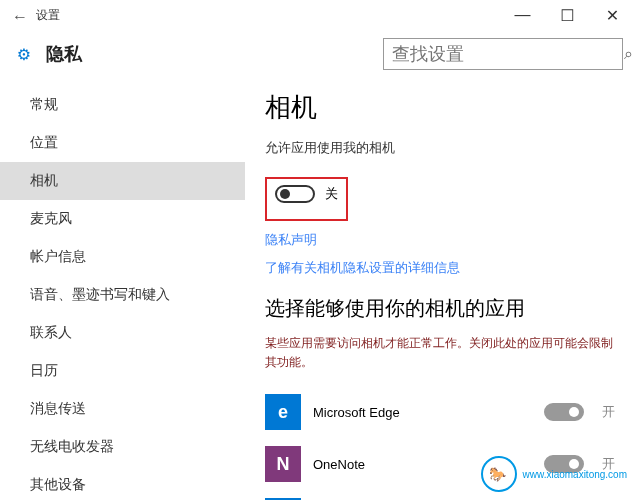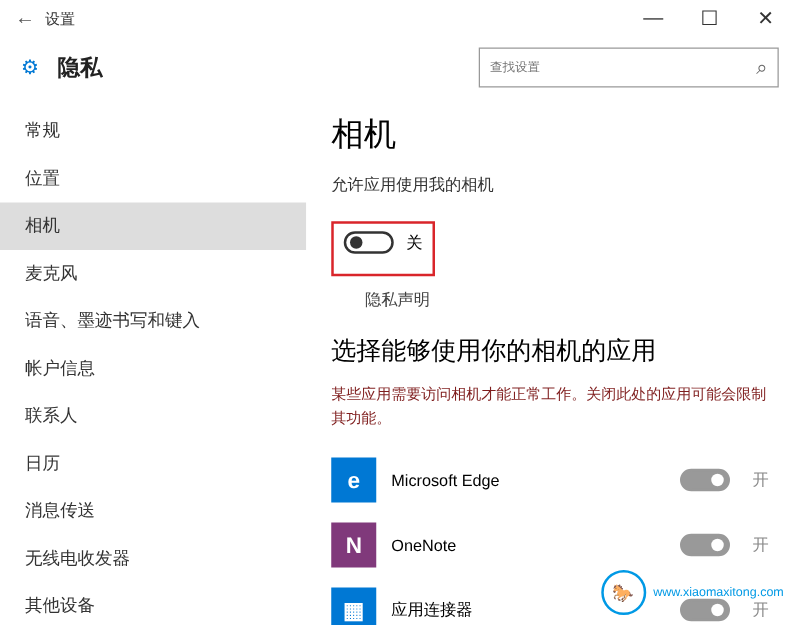--- a/index.html
+++ b/index.html
@@ -8,40 +8,40 @@
 .titlebar { height: 30px; display: flex; align-items: center; padding-left: 12px; }
 .titlebar .back { width: 24px; color: #555; }
 .titlebar .title { font-size: 12px; color: #333; }
 .titlebar .ctrls { margin-left: auto; display: flex; }
 .titlebar .ctrls div { width: 45px; height: 30px; display: flex; align-items: center; justify-content: center; color: #333; }
 
 .header { height: 48px; display: flex; align-items: center; padding: 0 12px; }
 .header .gear { width: 24px; height: 24px; display: flex; align-items: center; justify-content: center; color: #0078d4; margin-right: 10px; }
 .header .ht { font-size: 18px; font-weight: 600; color: #222; }
 .header .search { margin-left: auto; width: 240px; height: 32px; border: 1px solid #999; display: flex; align-items: center; padding: 0 8px; }
-.header .search input { flex: 1; border: none; outline: none; font-size: 10px; background: transparent; }
+.header .search input { flex: 1; border: none; outline: none; font-size: 18px; background: transparent; }
 .header .search .sicon { color: #666; }
 
 .body { display: flex; height: calc(500px - 78px); }
 .sidebar { width: 245px; overflow: hidden; padding-top: 8px; }
-.sidebar .item { height: 38px; display: flex; align-items: center; padding-left: 20px; font-size: 14px; color: #333; cursor: pointer; }
+.sidebar .item { height: 38px; display: flex; align-items: center; padding-left: 30px; font-size: 14px; color: #333; cursor: pointer; }
 .sidebar .item.sel { background: #ddd; }
 
 .content { flex: 1; padding: 12px 20px; overflow: hidden; position: relative; }
 .content h1 { font-size: 26px; font-weight: 400; margin-bottom: 14px; }
 .content .lbl { font-size: 13px; color: #333; margin-bottom: 20px; }
 .toggle-row { display: flex; align-items: center; margin-bottom: 10px; }
 .toggle { width: 40px; height: 18px; border: 2px solid #333; border-radius: 10px; position: relative; margin-right: 10px; }
 .toggle .knob { width: 10px; height: 10px; background: #333; border-radius: 50%; position: absolute; top: 2px; }
 .toggle.off .knob { left: 3px; }
 .toggle.on { background: #0078d4; border-color: #0078d4; }
 .toggle.on .knob { right: 3px; background: #fff; }
 .toggle-row .tstate { font-size: 13px; }
 .highlight-box { border: 2px solid #d9252a; padding: 6px 8px; display: inline-flex; align-items: center; margin-bottom: 10px; }
-.link { color: #404040; font-size: 13px; margin-bottom: 10px; display: block; margin-left: 27px; }
+.link { color: #3b82f6; font-size: 13px; margin-bottom: 10px; display: block; }
 .section2 h2 { font-size: 20px; font-weight: 400; margin: 18px 0 12px 0; }
 .desc { font-size: 12px; color: #7f1d1d; line-height: 1.6; margin-bottom: 16px; }
 .app-row { display: flex; align-items: center; height: 48px; margin-bottom: 4px; }
 .app-icon { width: 36px; height: 36px; display: flex; align-items: center; justify-content: center; color: #fff; font-size: 18px; font-weight: bold; margin-right: 12px; }
 .app-name { font-size: 13px; flex: 1; }
 .app-toggle { display: flex; align-items: center; }
 .app-toggle .toggle { border-color: #888; }
 .app-toggle .toggle.on .knob { background: #fff; }
 .app-toggle .toggle.on { background: #999; border-color: #999; }
 .app-toggle .tstate { font-size: 13px; color: #888; margin-left: 8px; }
@@ -72,40 +72,41 @@
     <span class="sicon">⌕</span>
   </div>
 </div>
 
 <div class="body">
   <div class="sidebar" id="sidebar">
       <div class="item">常规</div>
       <div class="item">位置</div>
       <div class="item sel">相机</div>
       <div class="item">麦克风</div>
+      <div class="item">帐户信息</div>
       <div class="item">语音、墨迹书写和键入</div>
-      <div class="item">帐户信息</div>
       <div class="item">联系人</div>
       <div class="item">日历</div>
       <div class="item">消息传送</div>
       <div class="item">无线电收发器</div>
       <div class="item">其他设备</div>
     </div>
   <div class="content">
     <h1>相机</h1>
     <div class="lbl">允许应用使用我的相机</div>
     <div class="highlight-box">
       <div class="toggle-row">
         <div class="toggle off">
             <div class="knob"></div>
           </div>
         <span class="tstate">关</span>
       </div>
     </div>
     <a class="link">隐私声明</a>
+    <a class="link">了解有关相机隐私设置的详细信息</a>
     <div class="section2">
       <h2>选择能够使用你的相机的应用</h2>
       <div class="desc">某些应用需要访问相机才能正常工作。关闭此处的应用可能会限制其功能。</div>
       <div id="apps">
           <div class="app-row">
             <div class="app-icon" style="background:#0078d4">e</div>
             <div class="app-name">Microsoft Edge</div>
             <div class="app-toggle">
               <div class="toggle on">
                 <div class="knob"></div>

